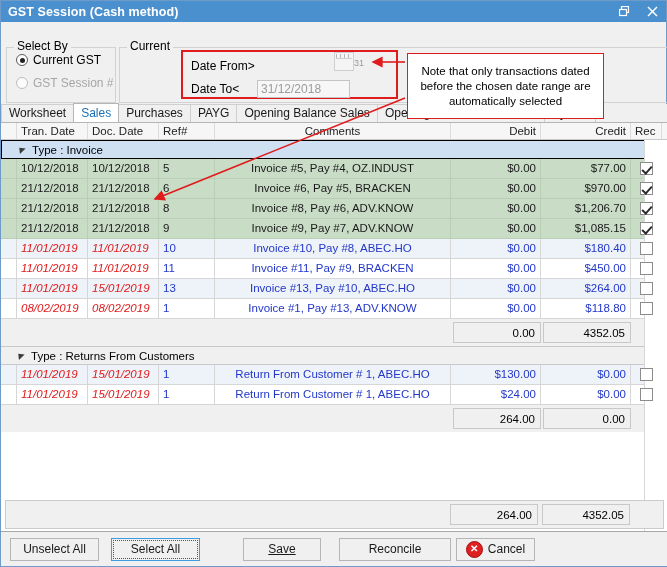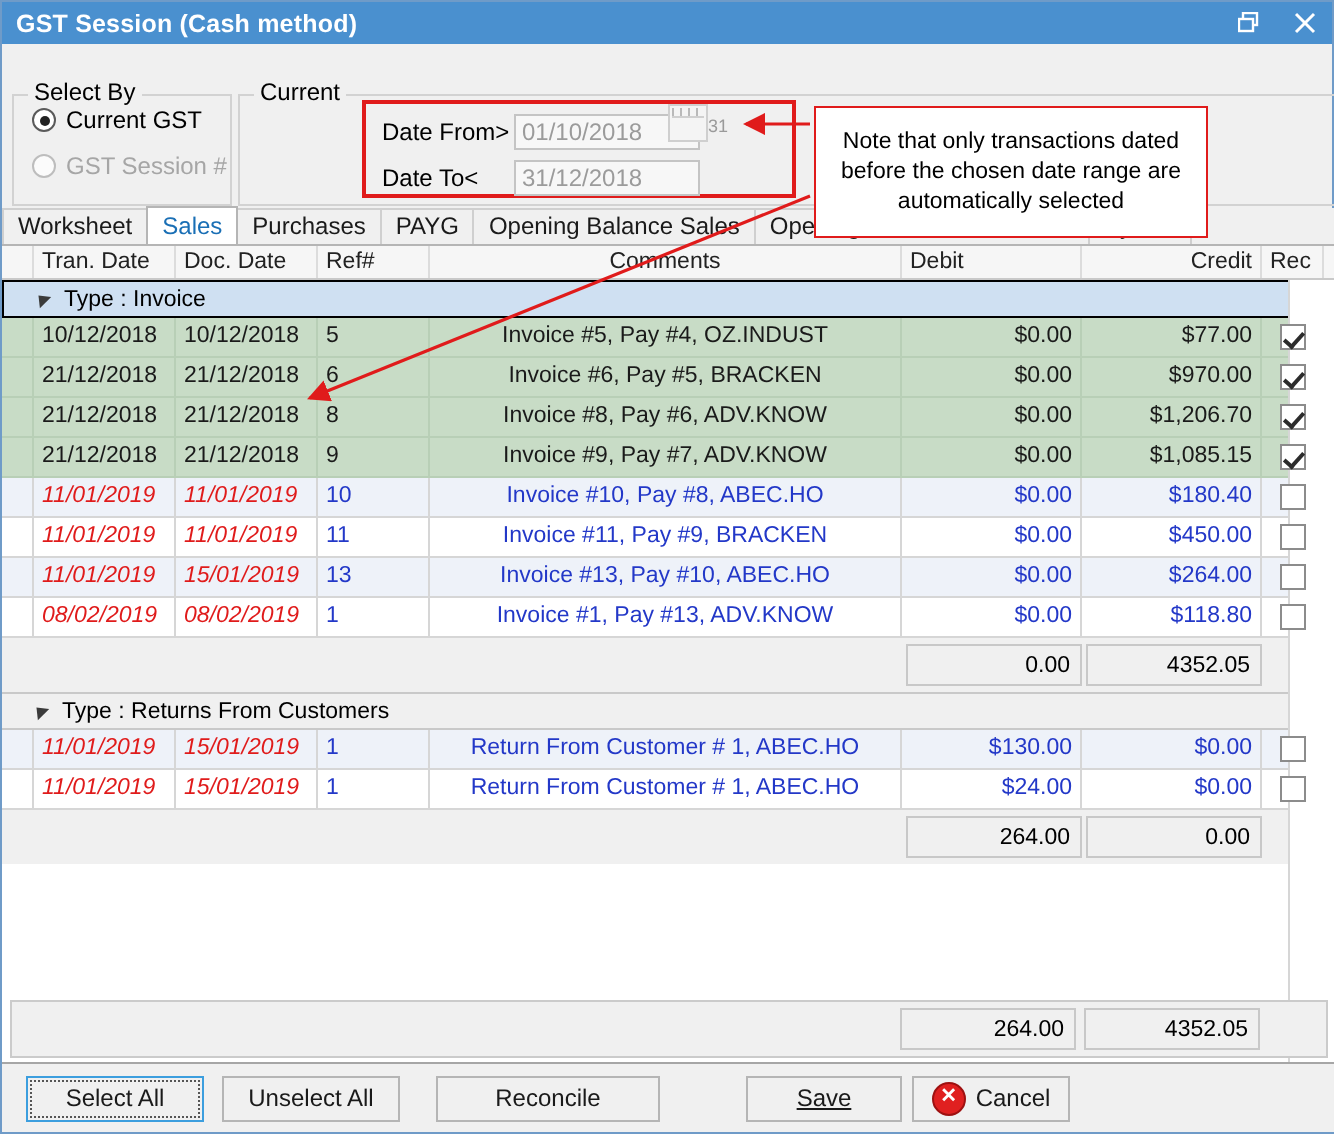--- a/index.html
+++ b/index.html
@@ -121,21 +121,21 @@
   }
   .gridhead .hc{
     border-right:1px solid #dcdcdc;box-sizing:border-box;
     line-height:16px;padding:0 4px;overflow:hidden;white-space:nowrap;
   }
   .c-ind{width:16px;flex:none;}
   .c-tran{width:71px;flex:none;}
   .c-doc{width:71px;flex:none;}
   .c-ref{width:56px;flex:none;}
   .c-com{width:236px;flex:none;text-align:center;}
-  .c-deb{width:90px;flex:none;}
+  .c-deb{width:90px;flex:none;text-align:right;}
   .c-cre{width:90px;flex:none;text-align:right;}
   .c-rec{width:31px;flex:none;text-align:left;}
   .gridbody{position:relative;height:391px;overflow:hidden;background:#fff;}
   .grouprow{
     display:flex;align-items:center;height:19px;
     background:#cfe0f2;border:1px solid #000;box-sizing:border-box;
     font-size:11.5px;padding-left:12px;
   }
   .tri{
     width:0;height:0;border-left:4px solid transparent;border-right:4px solid transparent;
@@ -247,21 +247,20 @@
 
     <div class="group" id="grpDetails">
       <div class="group-topline-l" style="left:0;width:7px;"></div>
       <div class="group-topline-r" style="left:50px;right:0;"></div>
       <div class="group-cap">Current</div>
     </div>
 
     <div class="date-box">
       <div class="date-row first">
         <span class="date-lbl">Date From&gt;</span>
-        <span class="date-field">01/10/2018</span>
       </div>
       <div class="date-row" style="margin-top:3px;">
         <span class="date-lbl">Date To&lt;</span>
         <span class="date-field">31/12/2018</span>
       </div>
     </div>
     <div class="cal-icon">
       <span class="bar"></span>
       <span style="margin-bottom:1px;margin-left:30px;">31</span>
     </div>
@@ -461,25 +460,25 @@
 
       <div class="grandwrap">
         <div class="totbox" style="width:88px;flex:none;">264.00</div>
         <div class="totbox" style="width:88px;flex:none;">4352.05</div>
         <div style="width:31px;flex:none;"></div>
       </div>
     </div>
   </div>
 
   <div class="footer">
+    <div class="btn" style="width:89px;margin-left:9px;">Unselect All</div>
     <div class="btn focus" style="width:89px;margin-left:12px;">Select All</div>
-    <div class="btn" style="width:89px;margin-left:9px;">Unselect All</div>
-    <div class="btn" style="width:112px;margin-left:18px;">Reconcile</div>
     <div class="btn" style="width:78px;margin-left:43px;">
         <u>Save</u>
       </div>
+    <div class="btn" style="width:112px;margin-left:18px;">Reconcile</div>
     <div class="btn" style="width:79px;margin-left:5px;">
       <span class="cancel-ico">✕</span>
       <span>Cancel</span>
     </div>
   </div>
 
 </div>
 
 </body></html>

